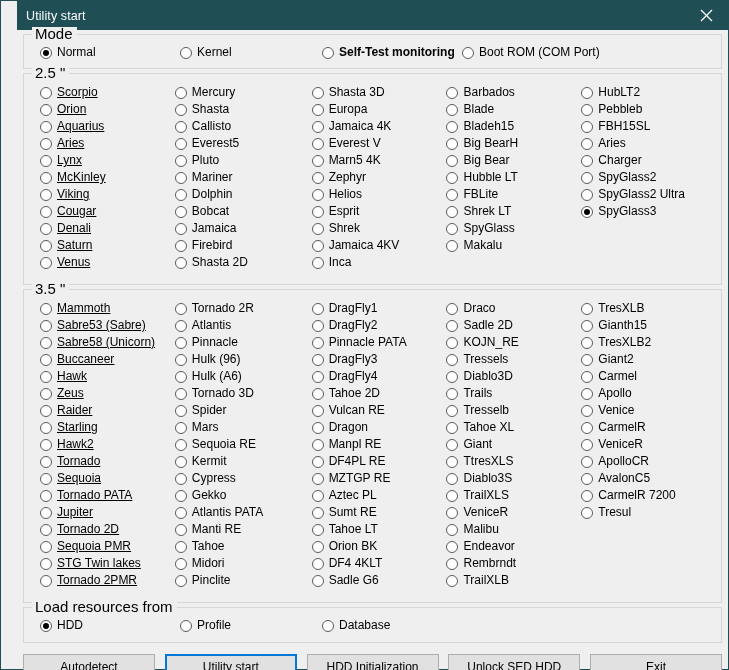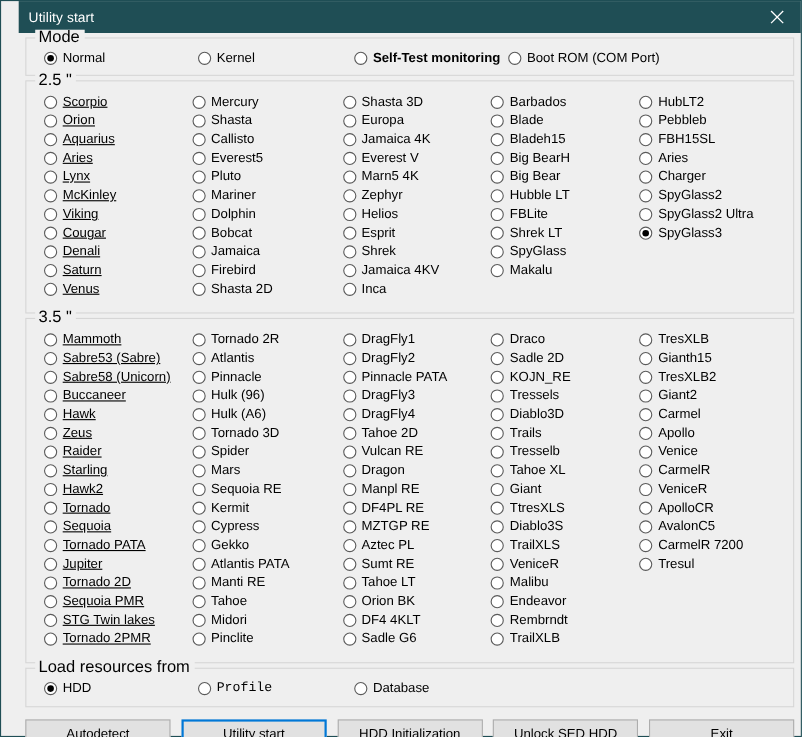--- a/index.html
+++ b/index.html
@@ -142,21 +142,21 @@
   .mode-cols .mcol.m2 { width: 142px; }
   .mode-cols .mcol.m3 { width: 140px; font-weight: bold; }
   .mode-cols .mcol.m4 { width: auto; }
 
   .mode-inner { padding: 9px 0 7px 0; }
 
   
   .load-inner { padding: 9px 0 8px 0; }
   .load-cols .lcol { width: 140px; }
   .load-cols .lcol.l1 { width: 140px; padding-left: 16px; }
-  .load-cols .lcol.l2 { width: 142px; font-family: Liberation Mono, monospace; }
+  .load-cols .lcol.l2 { width: 142px; }
   .load-cols .lcol.l3 { width: auto; }
 
   
   .buttonbar {
     display: flex;
     flex-direction: row;
     align-items: center;
     justify-content: space-between;
     padding: 7px 6px 8px 6px;
     flex: 0 0 auto;

